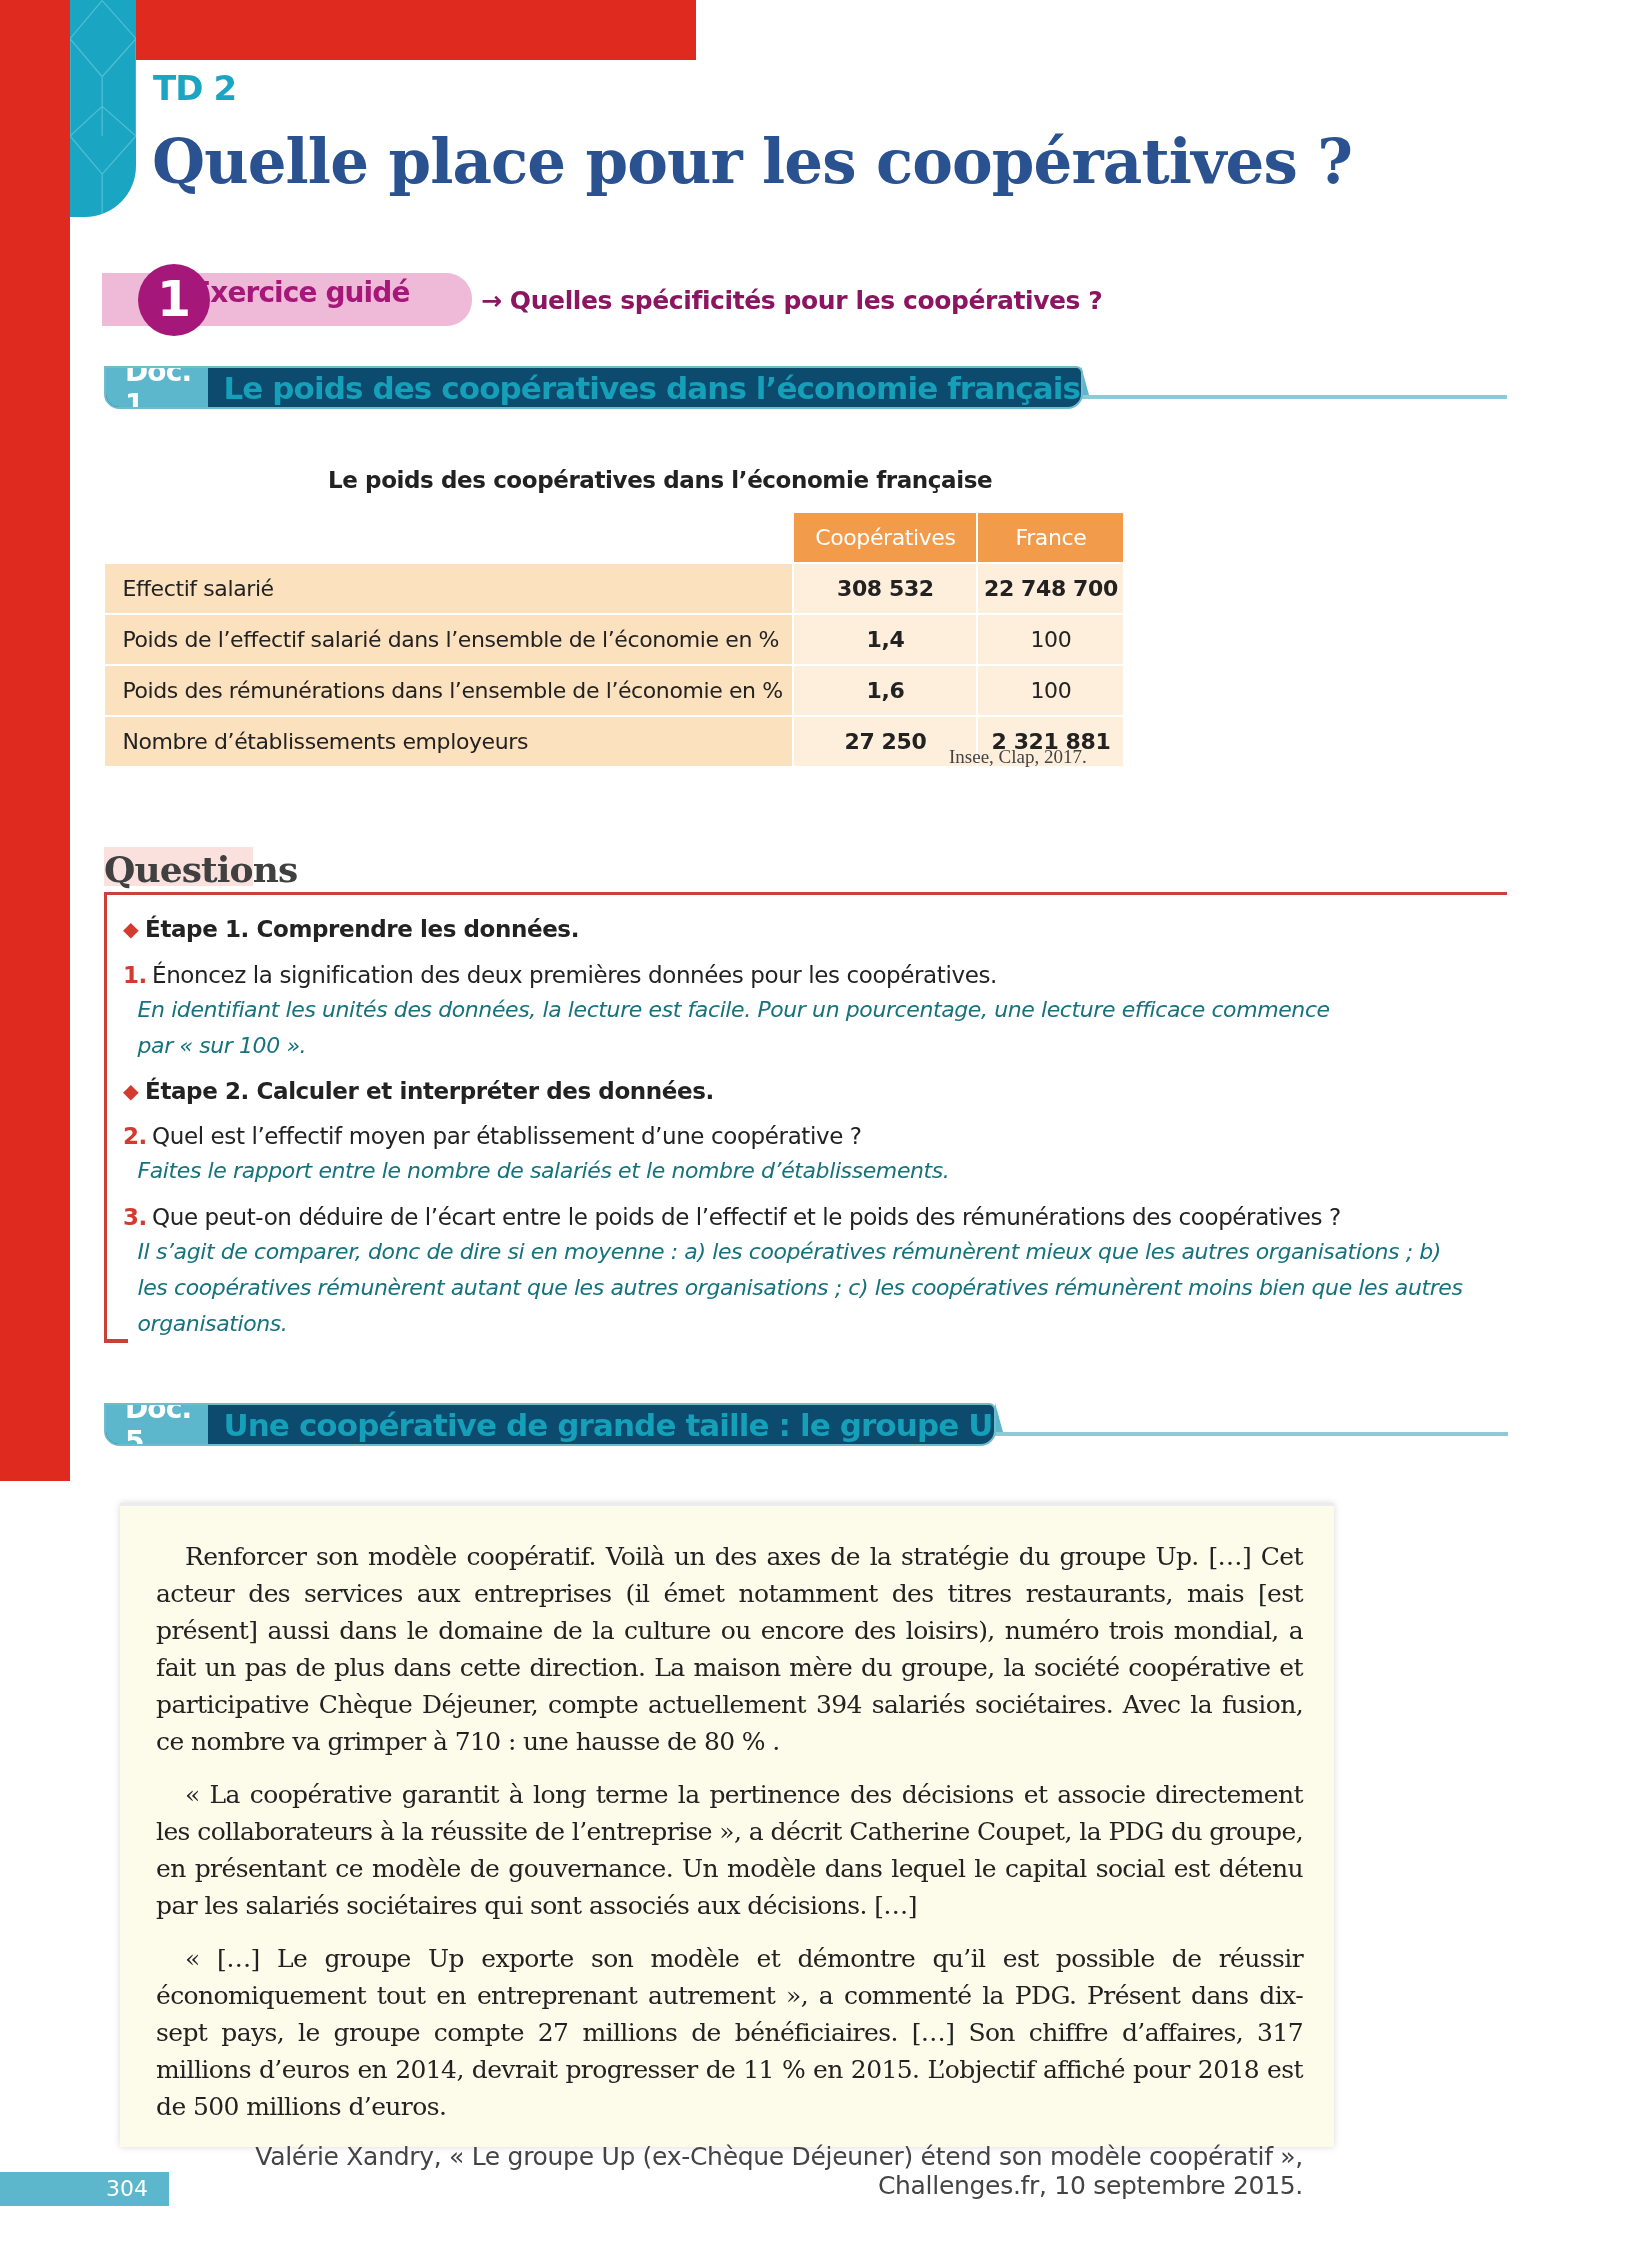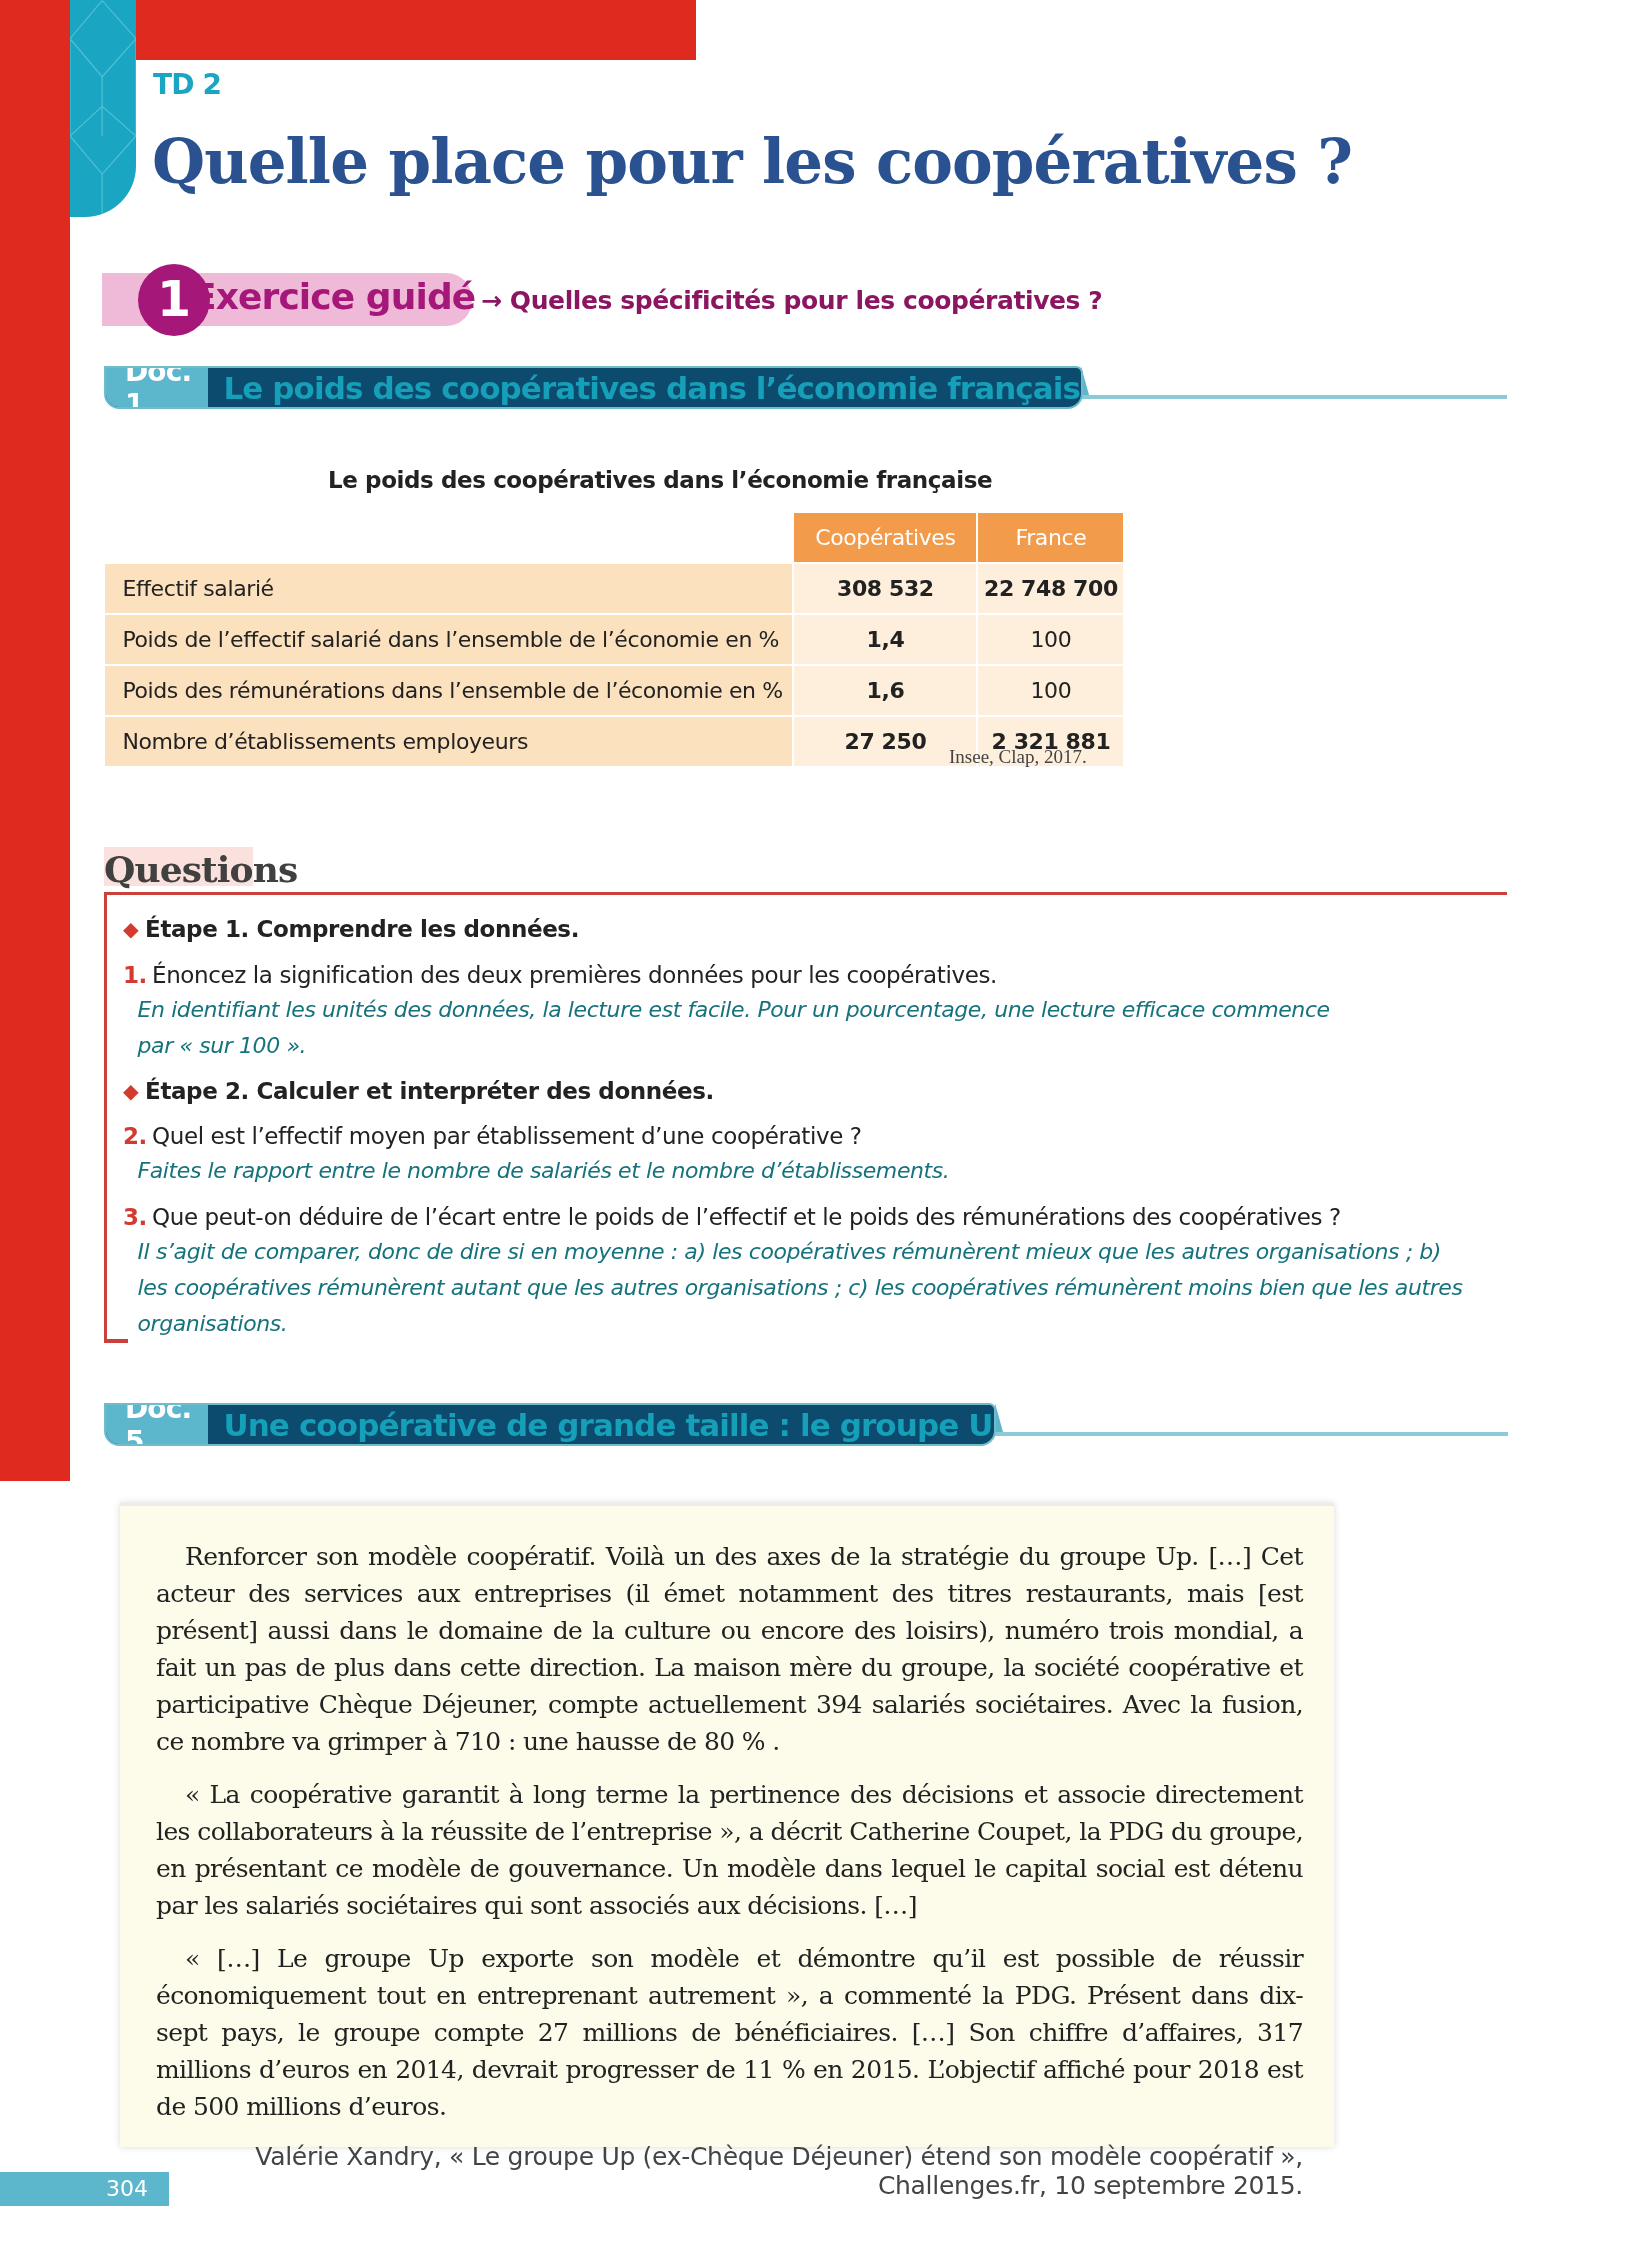--- a/index.html
+++ b/index.html
@@ -4,27 +4,27 @@
 <style>
   * { box-sizing: border-box; margin: 0; padding: 0; }
   html, body { width: 1635px; height: 2261px; background: #ffffff; overflow: hidden; }
   body { position: relative; font-family: "Liberation Sans", sans-serif; color: #222; }
 
   .red-side { position: absolute; left: 0; top: 0; width: 70px; height: 1481px; background: #df2a20; }
   .teal-tab { position: absolute; left: 70px; top: 0; width: 66px; height: 217px; background: #1aa6c2; border-bottom-right-radius: 51px; overflow: hidden; }
   .teal-tab svg { position: absolute; left: 0; top: 0; }
   .red-top { position: absolute; left: 136px; top: 0; width: 560px; height: 60px; background: #df2a20; }
 
-  .td-label { position: absolute; left: 153px; top: 68px; font-family: "DejaVu Sans", sans-serif; font-weight: bold; font-size: 28px; color: #1aa6c2; letter-spacing: -0.9px; }
+  .td-label { position: absolute; left: 153px; top: 68px; font-family: "DejaVu Sans", sans-serif; font-weight: bold; font-size: 34px; color: #1aa6c2; letter-spacing: -0.9px; }
   .page-title { position: absolute; left: 152px; top: 126px; font-family: "DejaVu Serif", serif; font-size: 61px; color: #2b5290; letter-spacing: -0.9px; }
 
   .ex-wrap { position: absolute; left: 102px; top: 264px; height: 77px; }
   .ex-pill { position: absolute; left: 0; top: 8.5px; width: 370px; height: 53px; background: #efb9d8; border-radius: 0 25.5px 25.5px 0; }
   .ex-circle { position: absolute; left: 36px; top: 0; width: 72px; height: 72px; border-radius: 50%; background: #a5187a; color: #fff; font-family: "DejaVu Sans", sans-serif; font-weight: bold; font-size: 49px; text-align: center; line-height: 72px; }
-  .ex-title { position: absolute; left: 90px; top: 12px; font-family: "DejaVu Sans", sans-serif; font-weight: bold; font-size: 36px; color: #a5187a; white-space: nowrap; letter-spacing: -0.9px; }
+  .ex-title { position: absolute; left: 90px; top: 12px; font-family: "DejaVu Sans", sans-serif; font-weight: bold; font-size: 28px; color: #a5187a; white-space: nowrap; letter-spacing: -0.9px; }
   .ex-sub { position: absolute; left: 379px; top: 22px; font-family: "DejaVu Sans", sans-serif; font-weight: bold; font-size: 25px; color: #8b1561; white-space: nowrap; letter-spacing: -0.4px; }
 
   .doc-head { position: absolute; left: 104px; height: 58px; }
   .doc-head .line { position: absolute; top: 29px; height: 4.3px; background: #8ccad8; }
   .doc-head .box { position: absolute; left: 0; top: 0; height: 43px; border: 2.6px solid #6fbccd; border-radius: 0 6.8px 15.3px 15.3px; background: #0c4a6e; display: flex; align-items: stretch; overflow: hidden; }
   .doc-head .num { background: #5cb6cc; color: #fff; font-family: "DejaVu Sans", sans-serif; font-weight: bold; font-size: 28px; padding: 0 17px 0 19px; display: flex; align-items: center; letter-spacing: -0.9px; }
   .doc-head .ttl { color: #159fb8; font-family: "DejaVu Sans", sans-serif; font-weight: bold; font-size: 31px; padding: 0 15.3px; display: flex; align-items: center; white-space: nowrap; letter-spacing: -0.9px; }
   .doc-head .corner { position: absolute; top: 0; width: 0; height: 0; border-left: 8.5px solid #5cb6cc; border-top: 29px solid transparent; }
 
   .table-title { position: absolute; left: 328px; top: 467px; font-family: "DejaVu Sans", sans-serif; font-weight: bold; font-size: 23px; color: #222; letter-spacing: -0.4px; }

